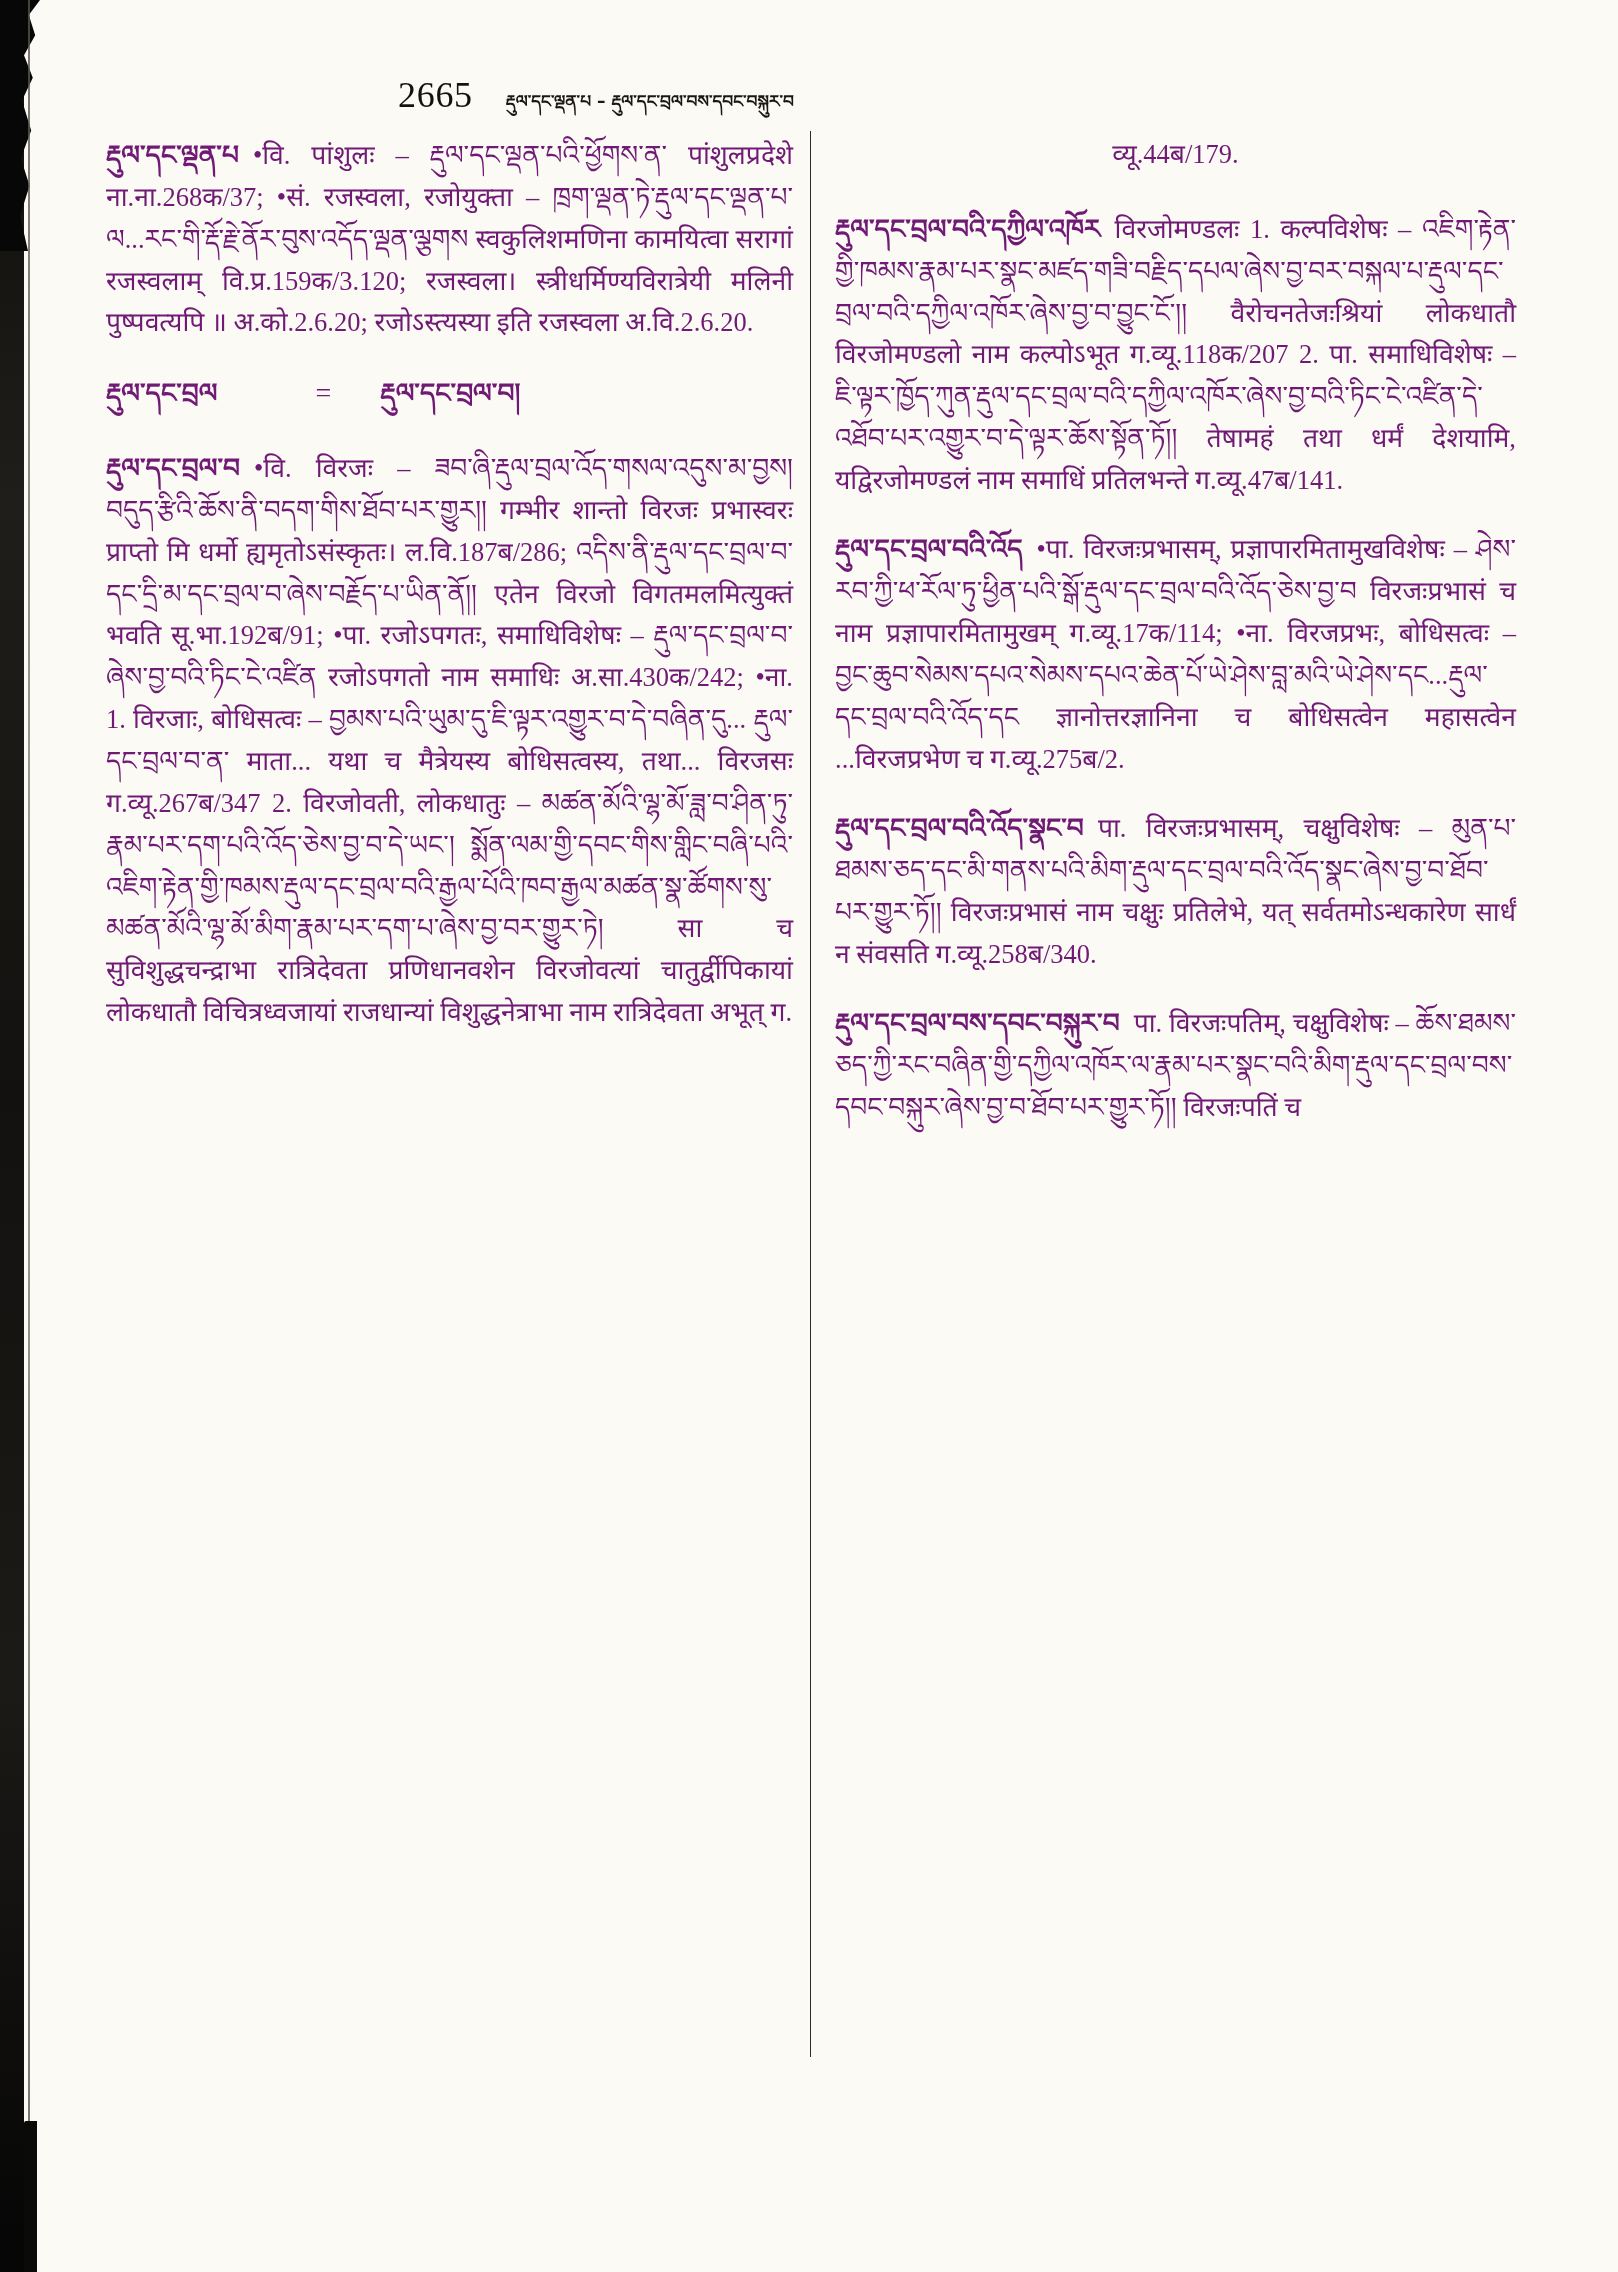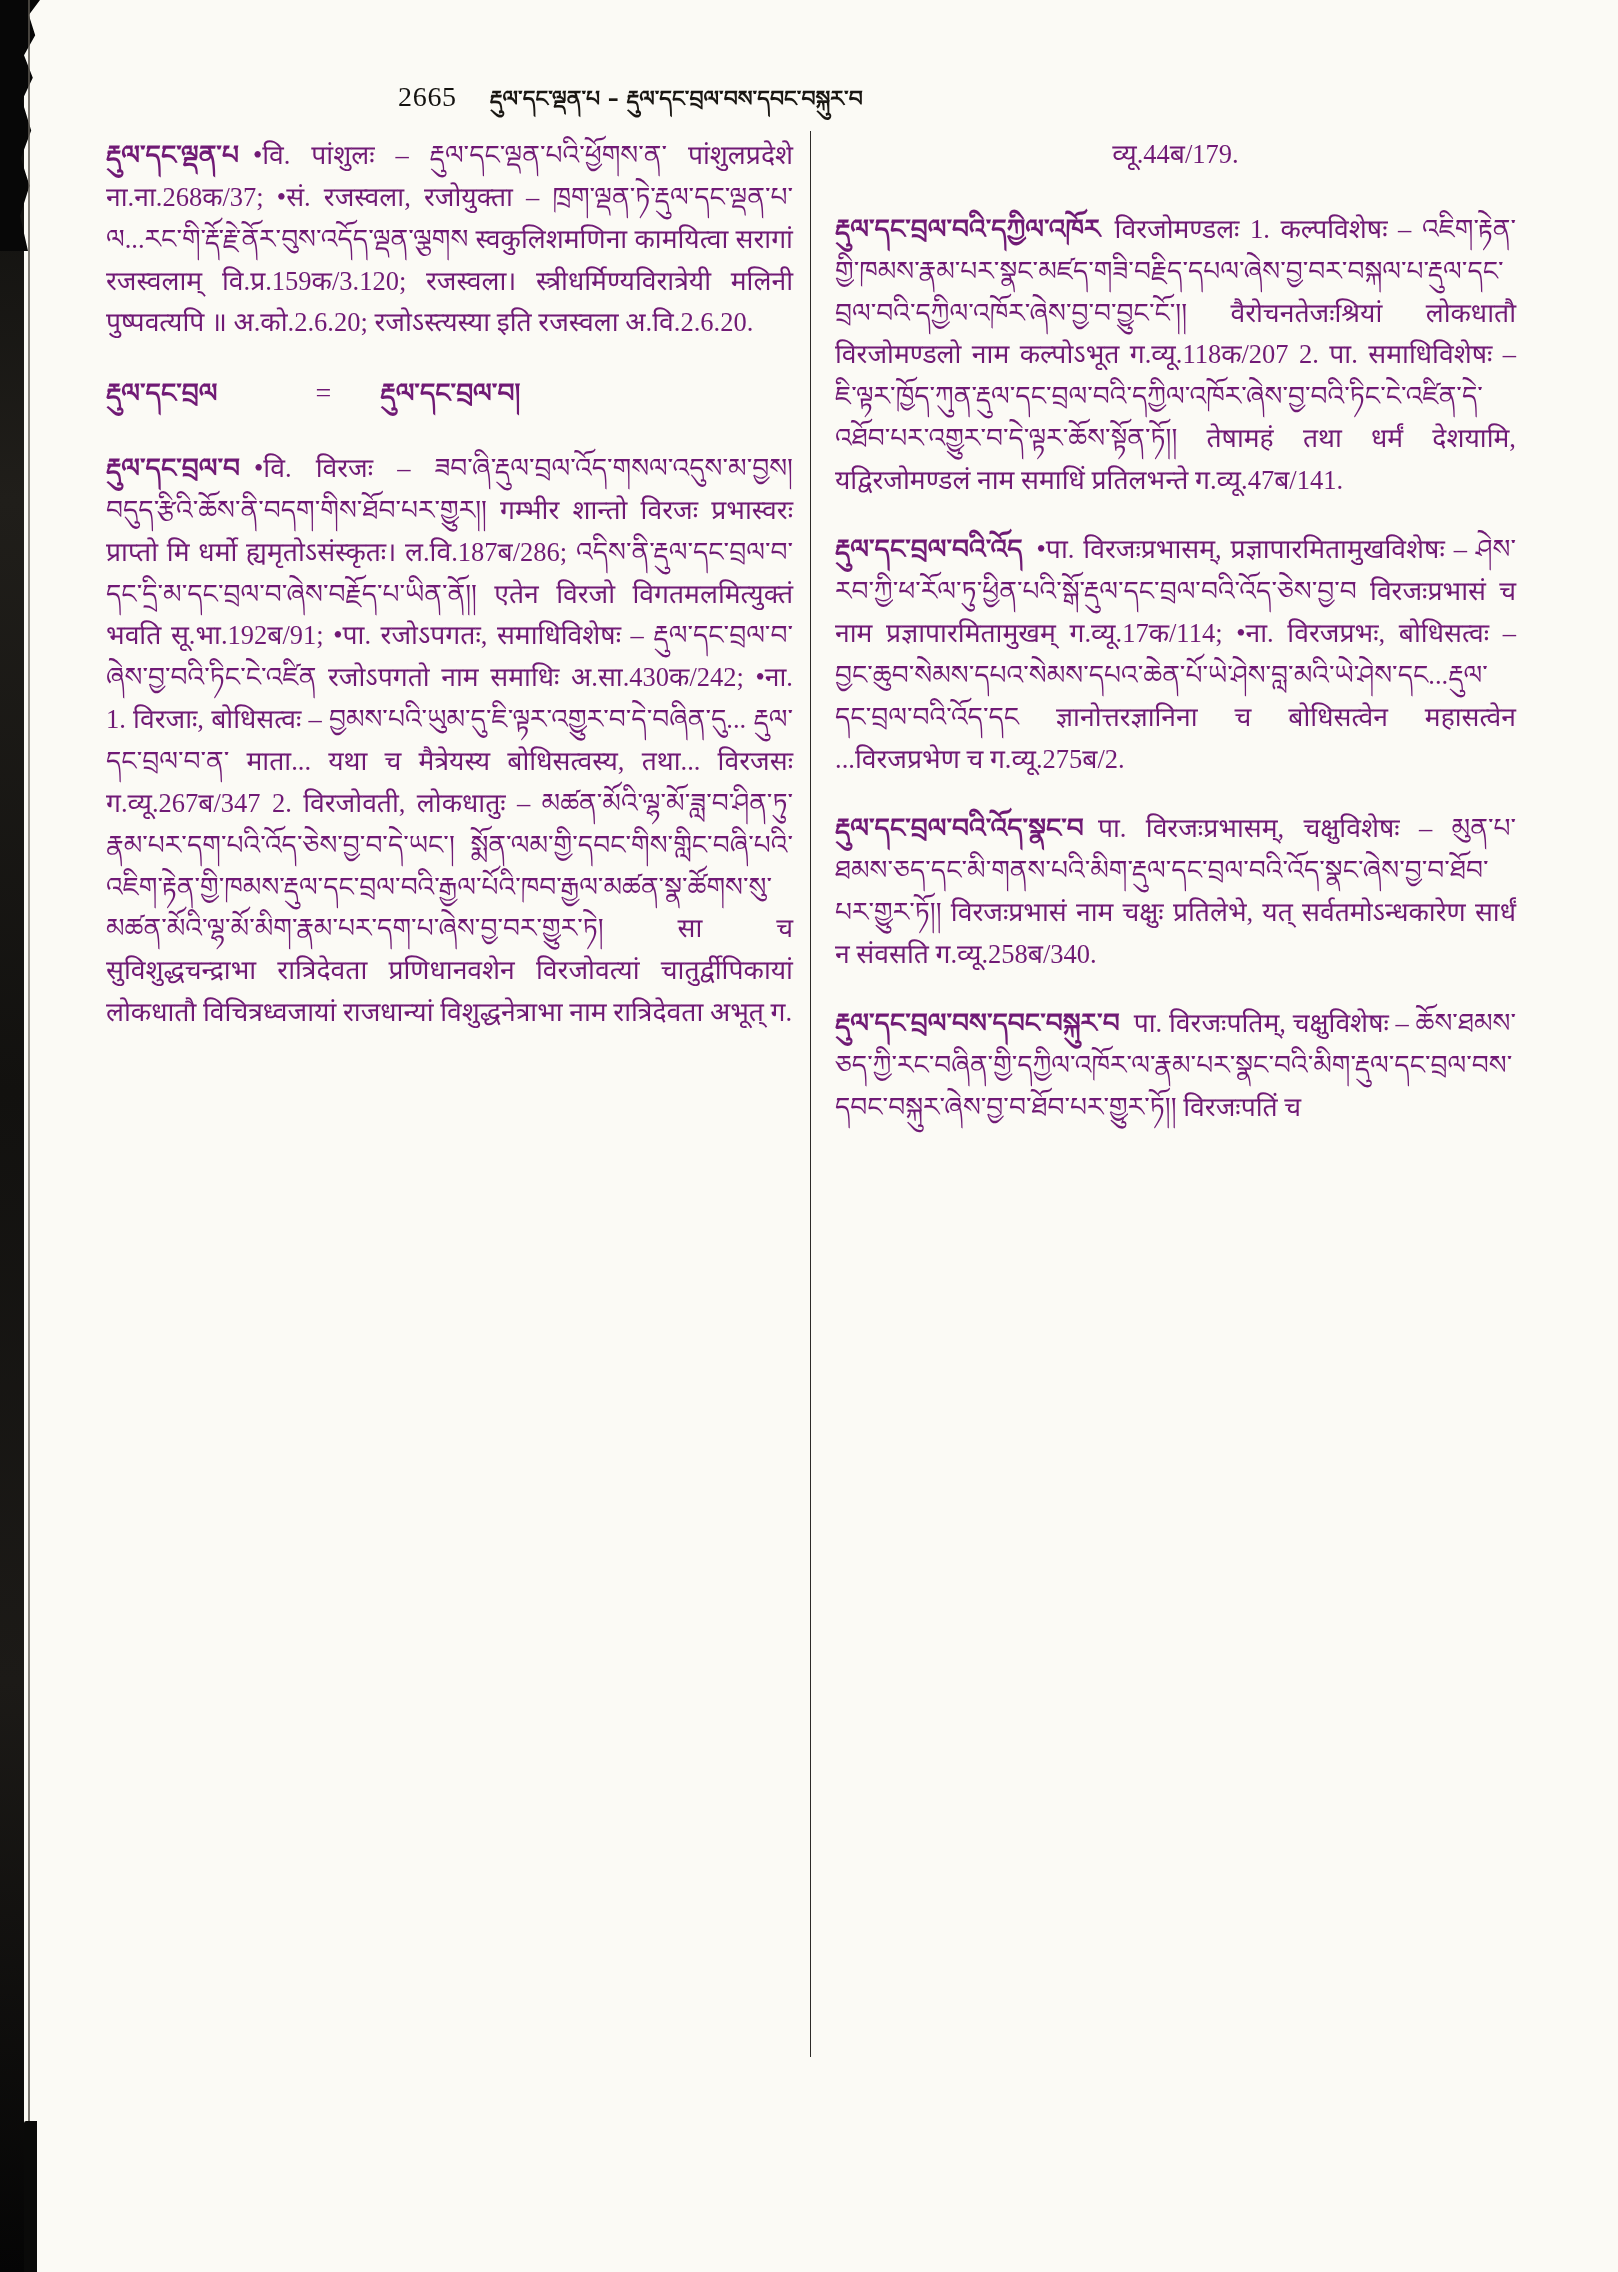--- a/index.html
+++ b/index.html
@@ -28,24 +28,24 @@
   }
   .scan-blot{
     position:absolute;left:24px;top:2121px;width:12.6px;height:151px;
     background:#0a0a09;border-radius:2.1px 0 0 0;
   }
   .page-header{
     position:absolute;left:398px;top:74px;width:1130px;
     white-space:nowrap;
   }
   .page-number{
-    font-size:28px;font-weight:400;letter-spacing:0.7px;color:#141210;
+    font-size:36px;font-weight:400;letter-spacing:0.7px;color:#141210;
   }
   .header-title{
-    font-size:22px;font-weight:700;margin-left:33px;color:#1a1713;
+    font-size:17px;font-weight:700;margin-left:33px;color:#1a1713;
   }
   .tib{font-family:"DejaVu Sans","Liberation Sans",sans-serif;}
   .col-divider{
     position:absolute;left:810px;top:131px;width:1.4px;height:1926px;
     background:#2e2b28;
   }
   .col{
     position:absolute;top:134px;
   }
   .col-left{left:106px;width:687px;}

